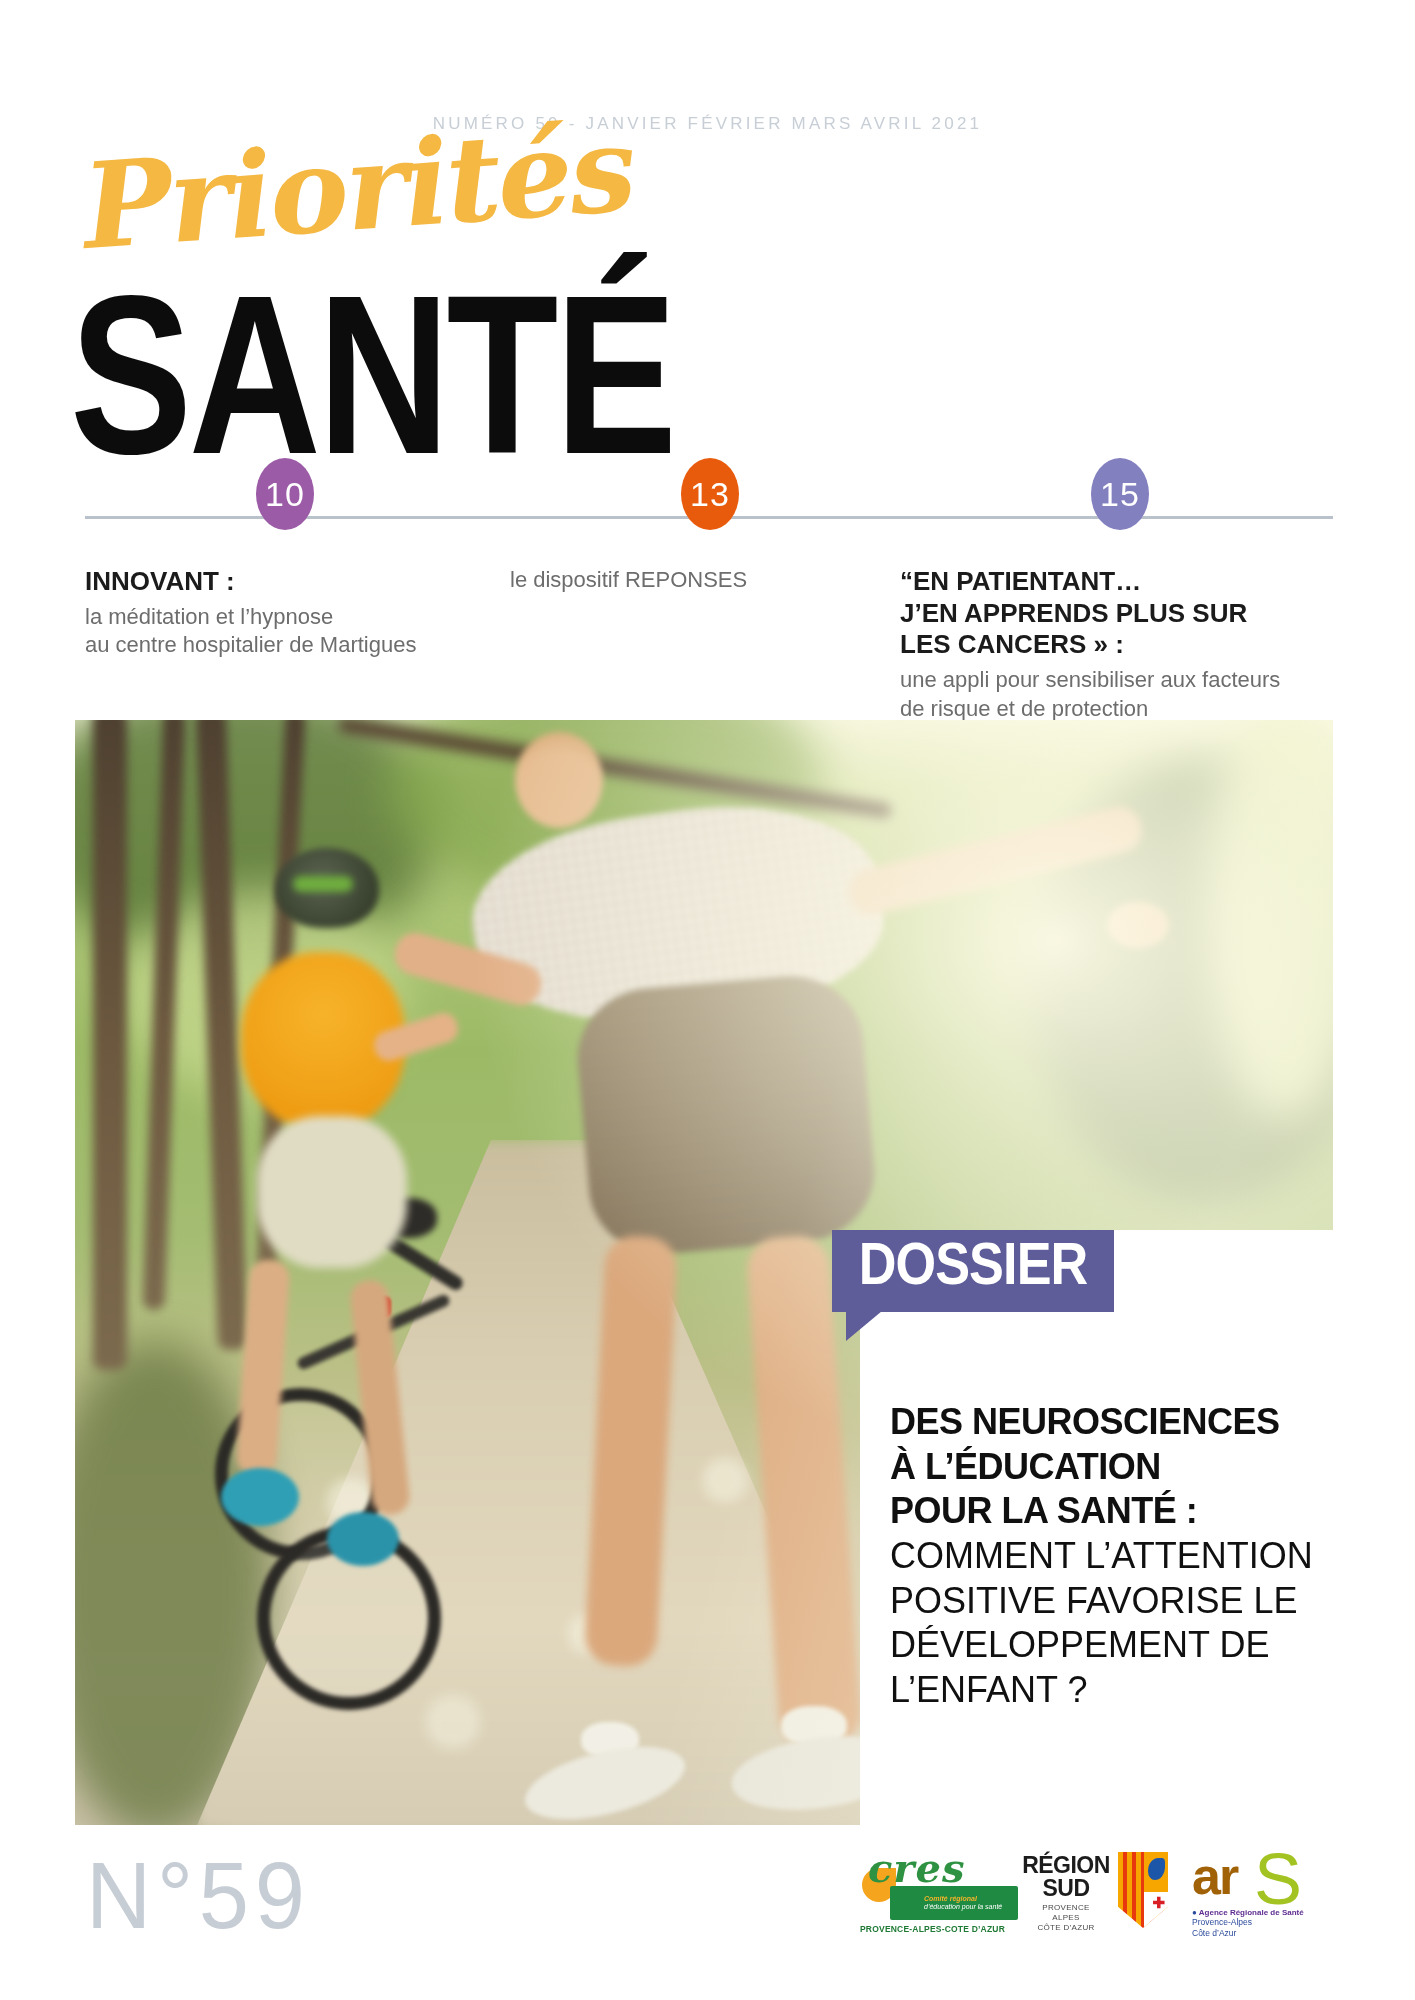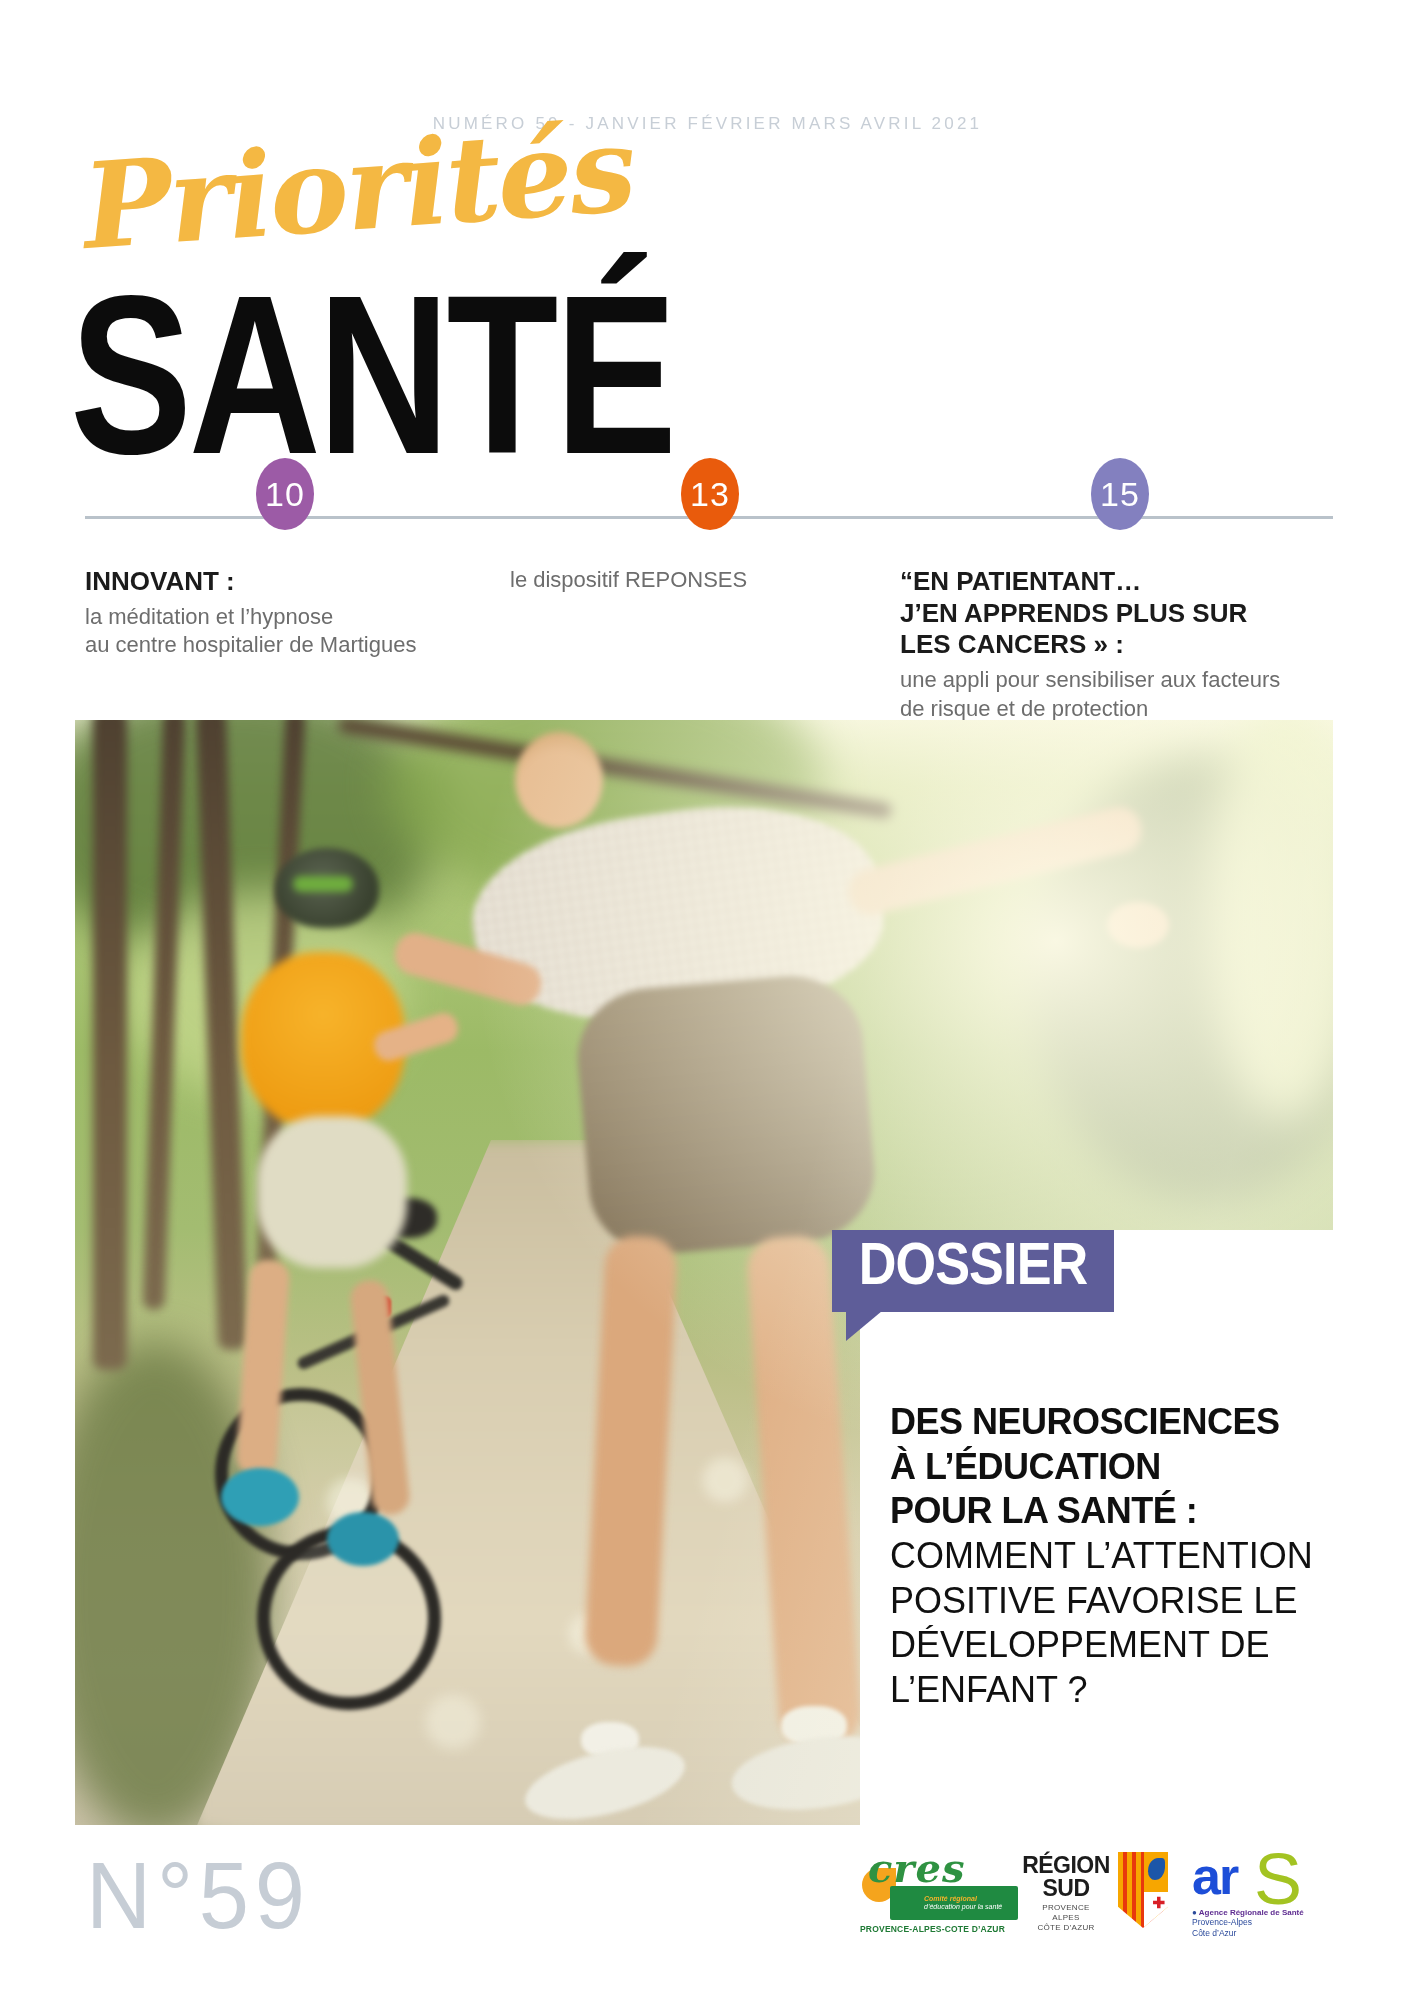--- a/index.html
+++ b/index.html
@@ -169,21 +169,21 @@
   .rs-shield { position:relative; margin-left:6px; width:50px; height:76px;
     clip-path:polygon(0 0,100% 0,100% 72%,50% 100%,0 72%); overflow:hidden;
     background:repeating-linear-gradient(90deg,#f7a600 0 5px,#e8380d 5px 9px); }
   .rs-shield .q-tr { position:absolute; right:0; top:0; width:24px; height:40px; background:#f7a600; }
   .rs-shield .bird { position:absolute; right:3px; top:6px; width:17px; height:22px; background:#1c56a8; border-radius:60% 20% 60% 40%; }
   .rs-shield .q-br { position:absolute; right:0; top:40px; width:24px; height:36px; background:#ffffff; }
   .rs-shield .cross { position:absolute; right:3px; top:42px; font-size:15px; color:#d81f26; font-weight:bold; }
   
   .logo-ars { left:1192px; width:140px; height:92px; }
   .ars-word { position:relative; height:52px; }
-  .ars-ar { position:absolute; left:0; top:-6px; font-size:52px; font-weight:bold; color:#1d4ed8; letter-spacing:-2px; }
+  .ars-ar { position:absolute; left:0; top:-6px; font-size:52px; font-weight:bold; color:#a16207; letter-spacing:-2px; }
   .ars-s  { position:absolute; left:62px; top:-14px; font-size:72px; font-weight:normal; color:#a3c322; }
   .ars-line1 { margin-top:4px; font-size:8px; color:#5f2d91; font-weight:bold; }
   .ars-dot { color:#2b4a9b; }
   .ars-line2 { font-size:8.5px; color:#2b4a9b; line-height:1.25; }
 </style>
 </head>
 <body>
 
 <div class="page">
 

